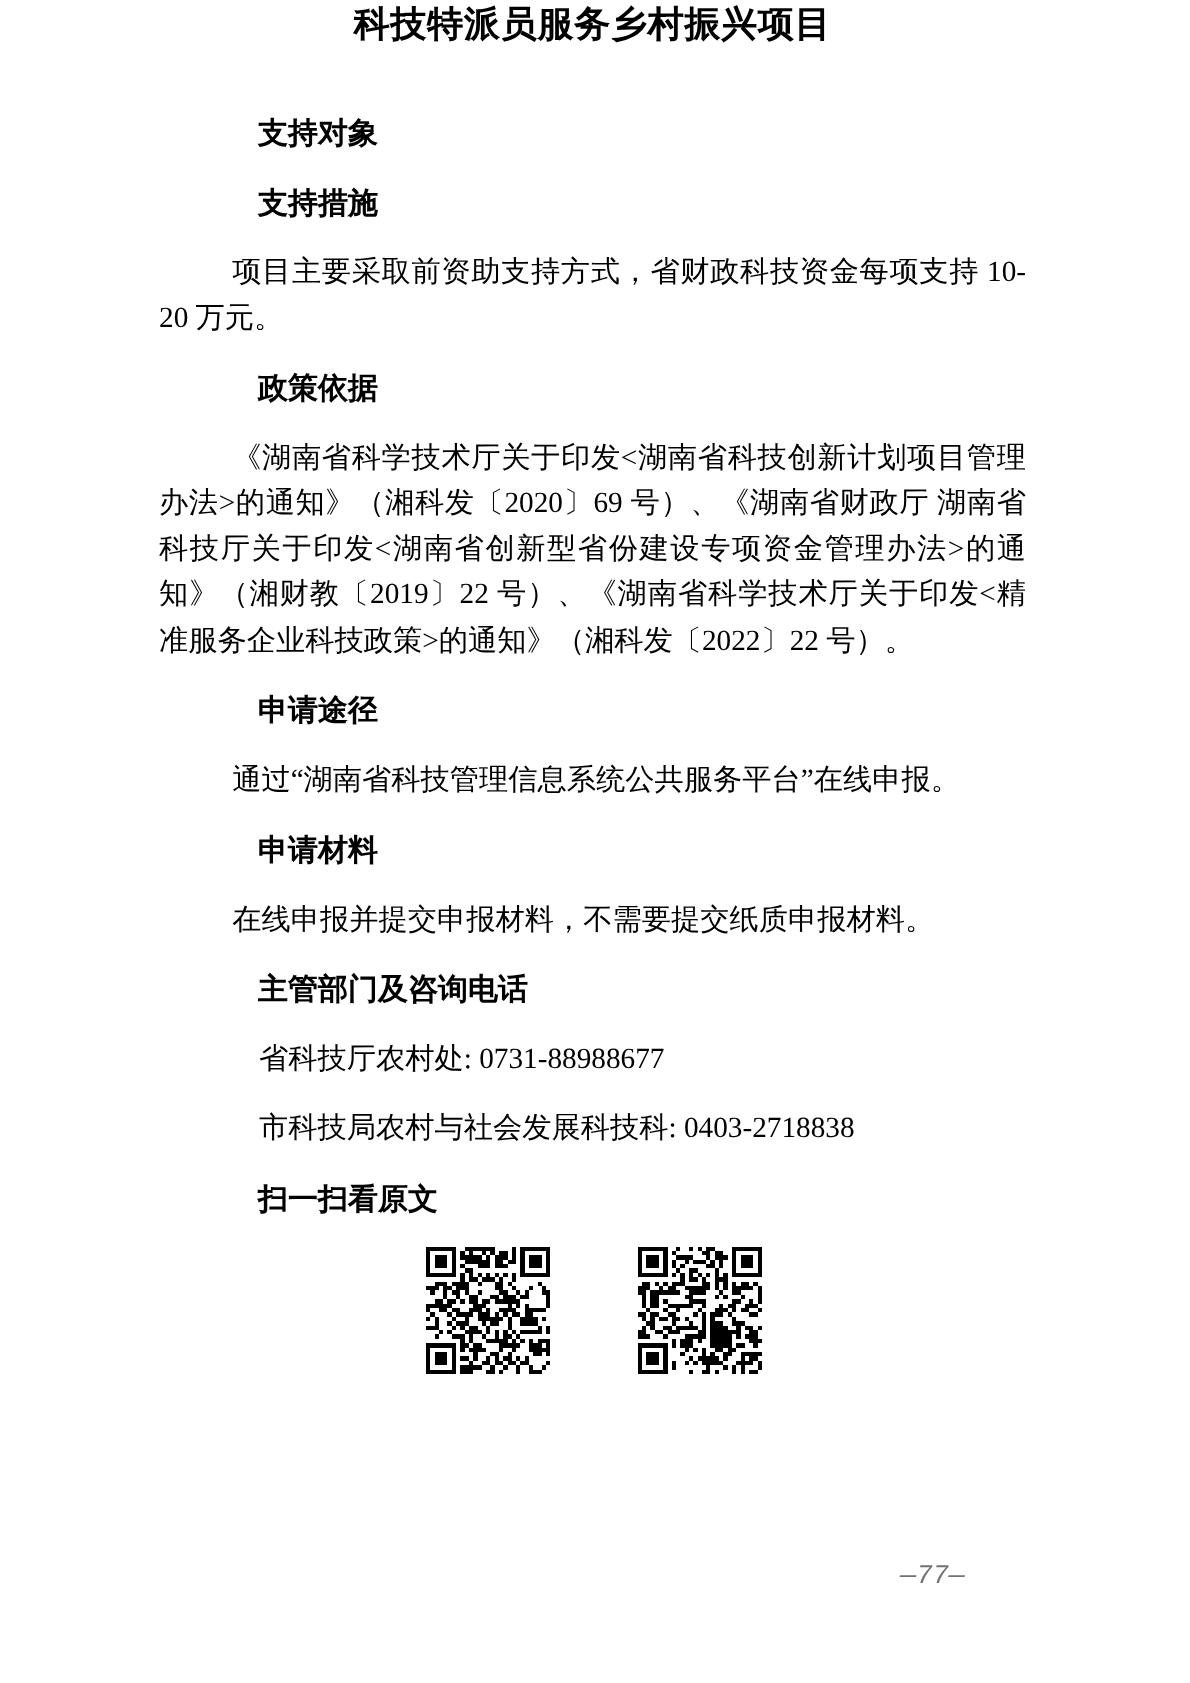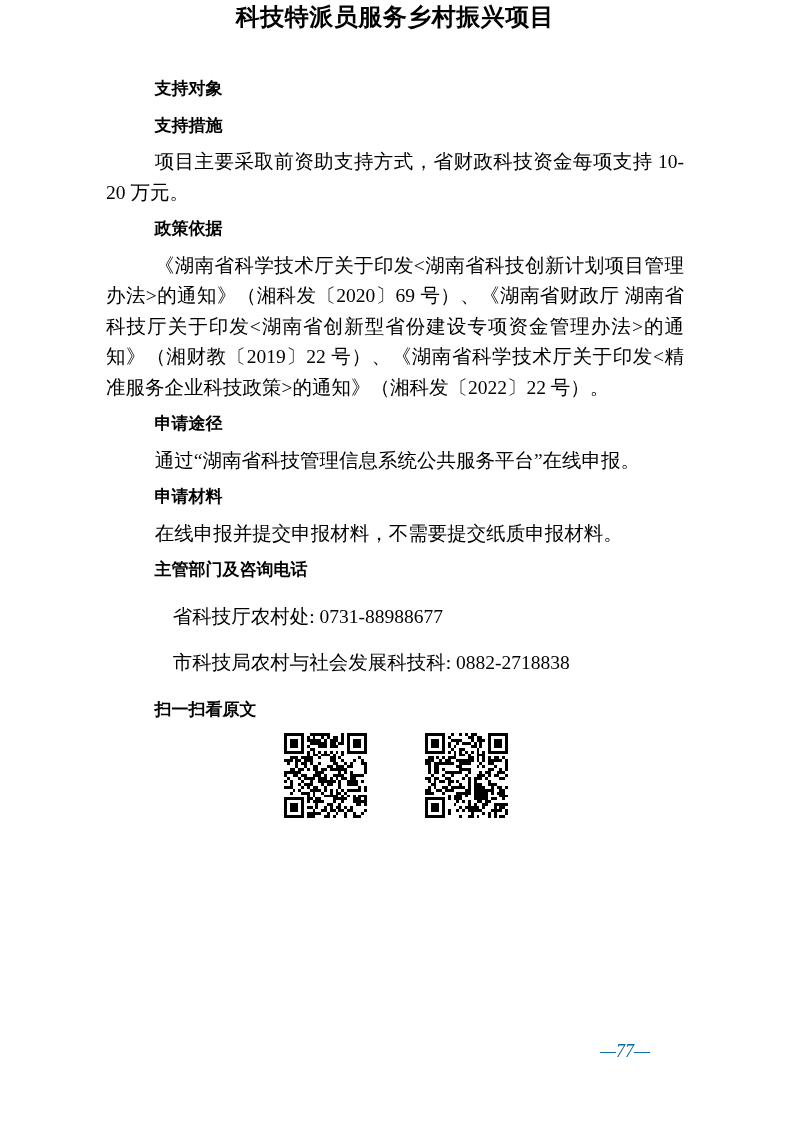--- a/index.html
+++ b/index.html
@@ -27,24 +27,24 @@
     letter-spacing: 0.5px;
     text-align: center;
     color: #000;
   }
   .sections {
     margin-top: 40px;
     font-size: 19.5px;
     line-height: 30.5px;
   }
   .section-heading {
-    margin: 6px;
+    margin: 16px;
     font-family: "Liberation Sans", "DejaVu Sans", sans-serif;
     font-weight: bold;
-    font-size: 17px;
+    font-size: 20px;
     line-height: 30.5px;
     text-indent: 2.5em;
     color: #000;
   }
   .section-body {
     margin: 0;
     font-family: "Liberation Serif", "DejaVu Serif", serif;
     font-size: 19.5px;
     line-height: 30.5px;
     text-indent: 2.5em;
@@ -70,25 +70,25 @@
     display: block;
     width: 83px;
     height: 85px;
     fill: #000;
     background: #fff;
   }
   .page-number {
     position: absolute;
     left: 600px;
     top: 1040px;
-    font-family: Liberation Serif, serif;
+    font-family: Liberation Mono, monospace;
     font-style: italic;
     font-size: 18px;
     line-height: 22px;
-    color: #0369a1;
+    color: #737373;
     white-space: nowrap;
   }
 </style>
 </head>
 <body>
 
 <div class="page">
 
   <h1 class="doc-title">科技特派员服务乡村振兴项目</h1>
 
@@ -103,21 +103,21 @@
     <p class="section-body">《湖南省科学技术厅关于印发&lt;湖南省科技创新计划项目管理办法&gt;的通知》（湘科发〔2020〕69 号）、《湖南省财政厅 湖南省科技厅关于印发&lt;湖南省创新型省份建设专项资金管理办法&gt;的通知》（湘财教〔2019〕22 号）、《湖南省科学技术厅关于印发&lt;精准服务企业科技政策&gt;的通知》（湘科发〔2022〕22 号）。</p>
 
     <h2 class="section-heading">申请途径</h2>
     <p class="section-body">通过“湖南省科技管理信息系统公共服务平台”在线申报。</p>
 
     <h2 class="section-heading">申请材料</h2>
     <p class="section-body">在线申报并提交申报材料，不需要提交纸质申报材料。</p>
 
     <h2 class="section-heading">主管部门及咨询电话</h2>
     <p class="contact-line">省科技厅农村处: 0731-88988677</p>
-    <p class="contact-line">市科技局农村与社会发展科技科: 0882-2718838</p>
+    <p class="contact-line">市科技局农村与社会发展科技科: 0403-2718838</p>
 
     <h2 class="section-heading">扫一扫看原文</h2>
 
     <div class="qr-row">
       <svg class="qr-code" viewBox="0 0 29 29" preserveAspectRatio="none" shape-rendering="crispEdges" xmlns="http://www.w3.org/2000/svg">
           <rect x="0" y="0" width="1" height="1"></rect>
           <rect x="1" y="0" width="1" height="1"></rect>
           <rect x="2" y="0" width="1" height="1"></rect>
           <rect x="3" y="0" width="1" height="1"></rect>
           <rect x="4" y="0" width="1" height="1"></rect>

